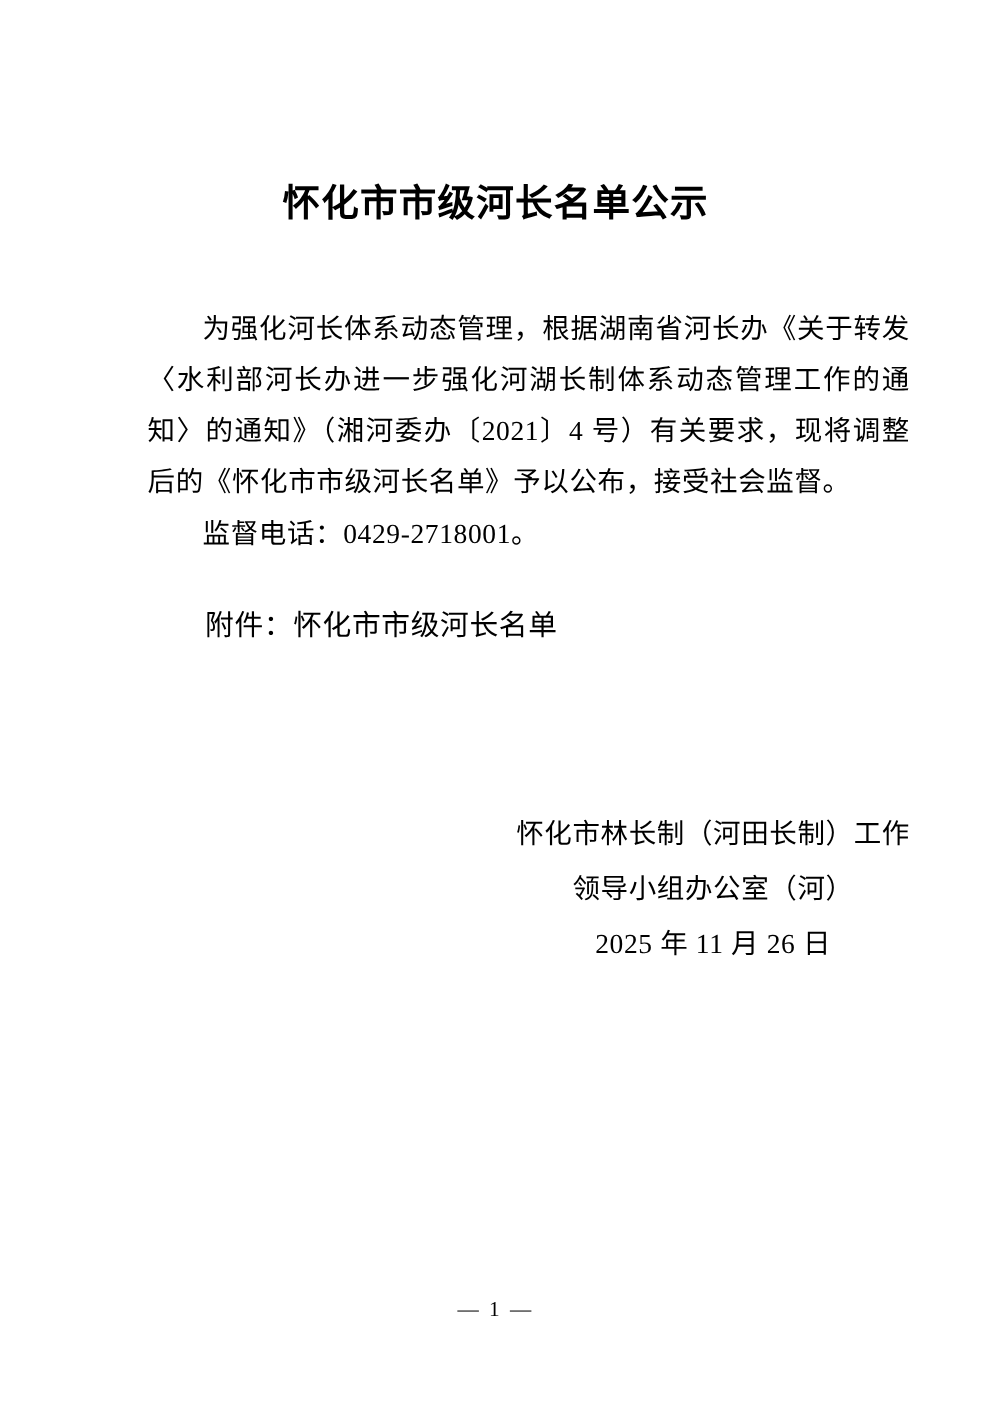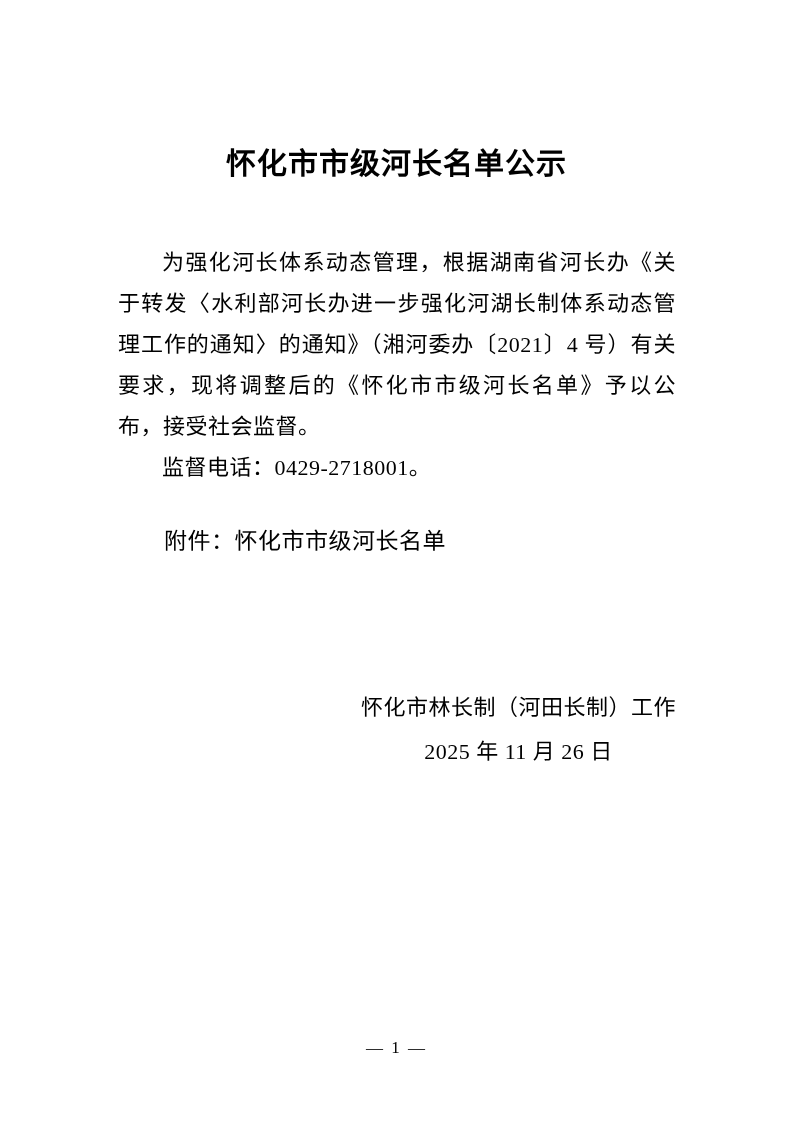--- a/index.html
+++ b/index.html
@@ -25,21 +25,21 @@
     margin: 0;
     padding-top: 142px;
     text-align: center;
     font-family: "Liberation Sans", "DejaVu Sans", sans-serif;
     font-weight: 700;
     font-size: 30px;
     line-height: 44px;
     letter-spacing: 1px;
   }
   .content {
-    padding: 0 117px 0 118px; 
+    padding: 0 65px 0 118px; 
   }
   .para {
     margin: 0;
     font-size: 22px;
     line-height: 41px;
     text-align: justify;
     text-justify: inter-ideograph;
     text-indent: 2em;
     letter-spacing: 0.5px;
   }
@@ -88,20 +88,21 @@
   <div class="content">
 
     <p class="para first">为强化河长体系动态管理，根据湖南省河长办《关于转发〈水利部河长办进一步强化河湖长制体系动态管理工作的通知〉的通知》（湘河委办〔2021〕4 号）有关要求，现将调整后的《怀化市市级河长名单》予以公布，接受社会监督。</p>
 
     <p class="para">监督电话：0429-2718001。</p>
 
     <p class="attachment-line">附件：怀化市市级河长名单</p>
 
     <div class="signature-block">
       <p class="sig-line">怀化市林长制（河田长制）工作</p>
+      <p class="sig-line">领导小组办公室（河）</p>
       <p class="sig-line">2025 年 11 月 26 日</p>
     </div>
 
   </div>
 
   <div class="page-footer">— 1 —</div>
 
 </div>
 
 </body></html>

